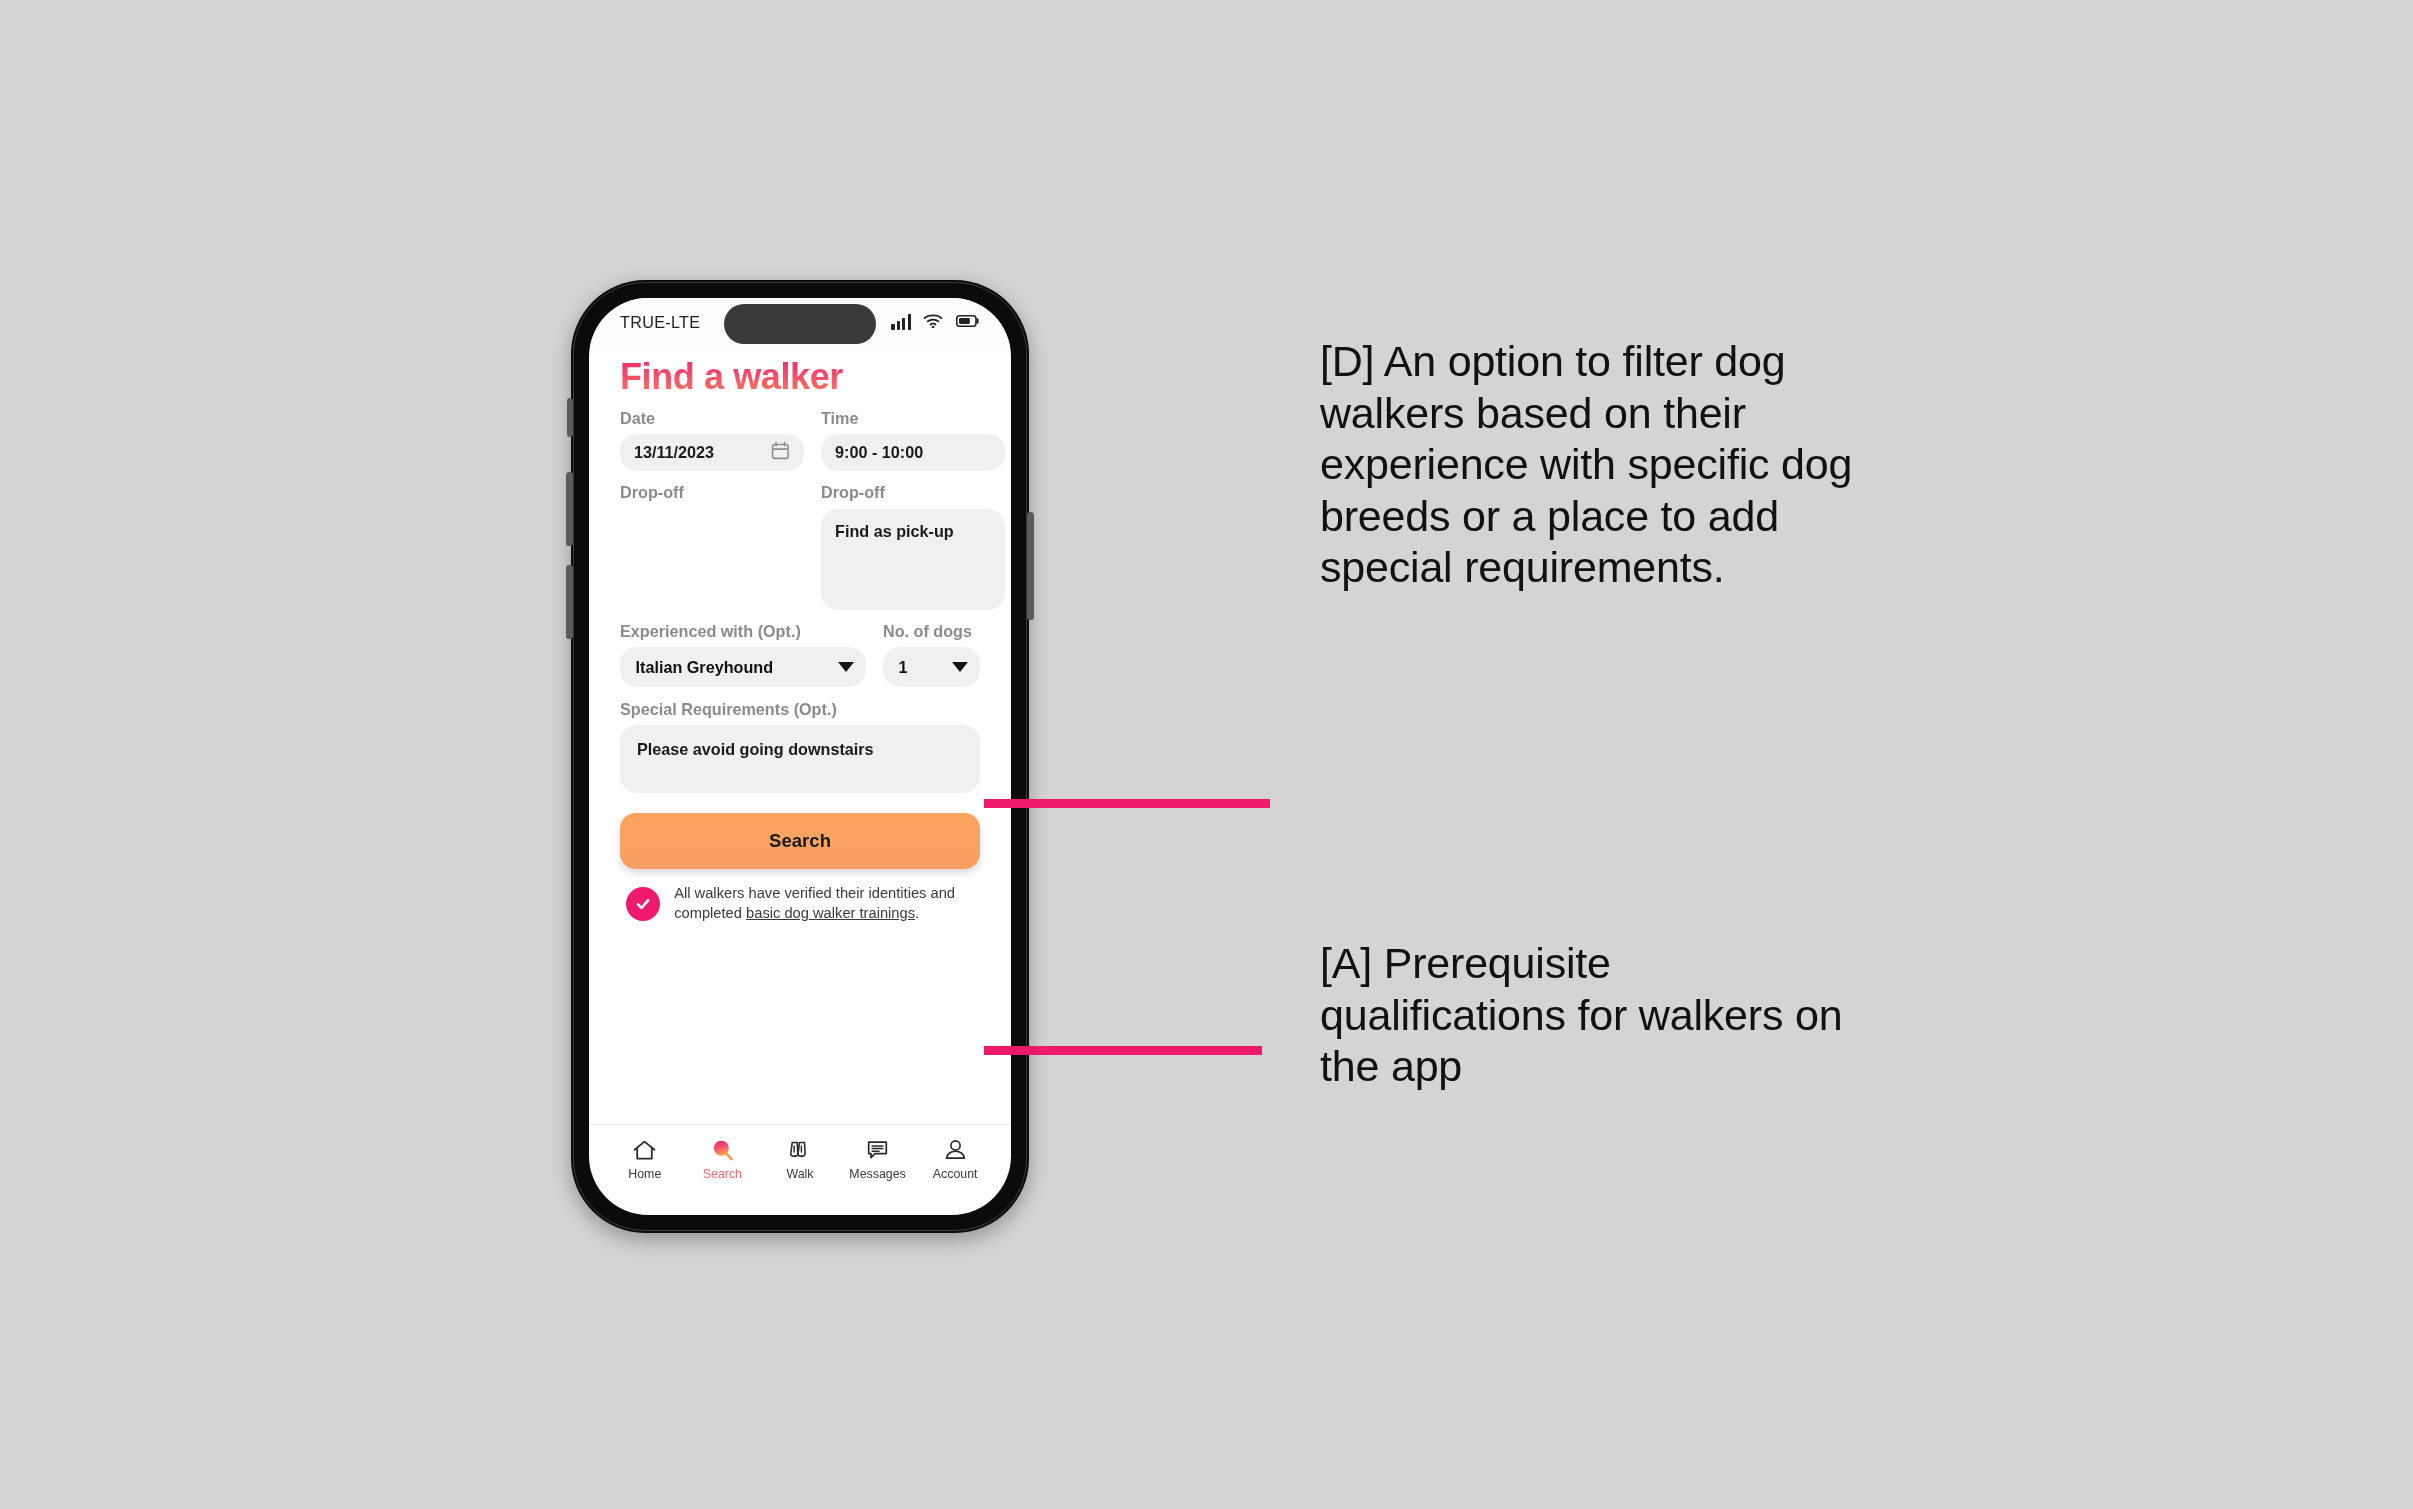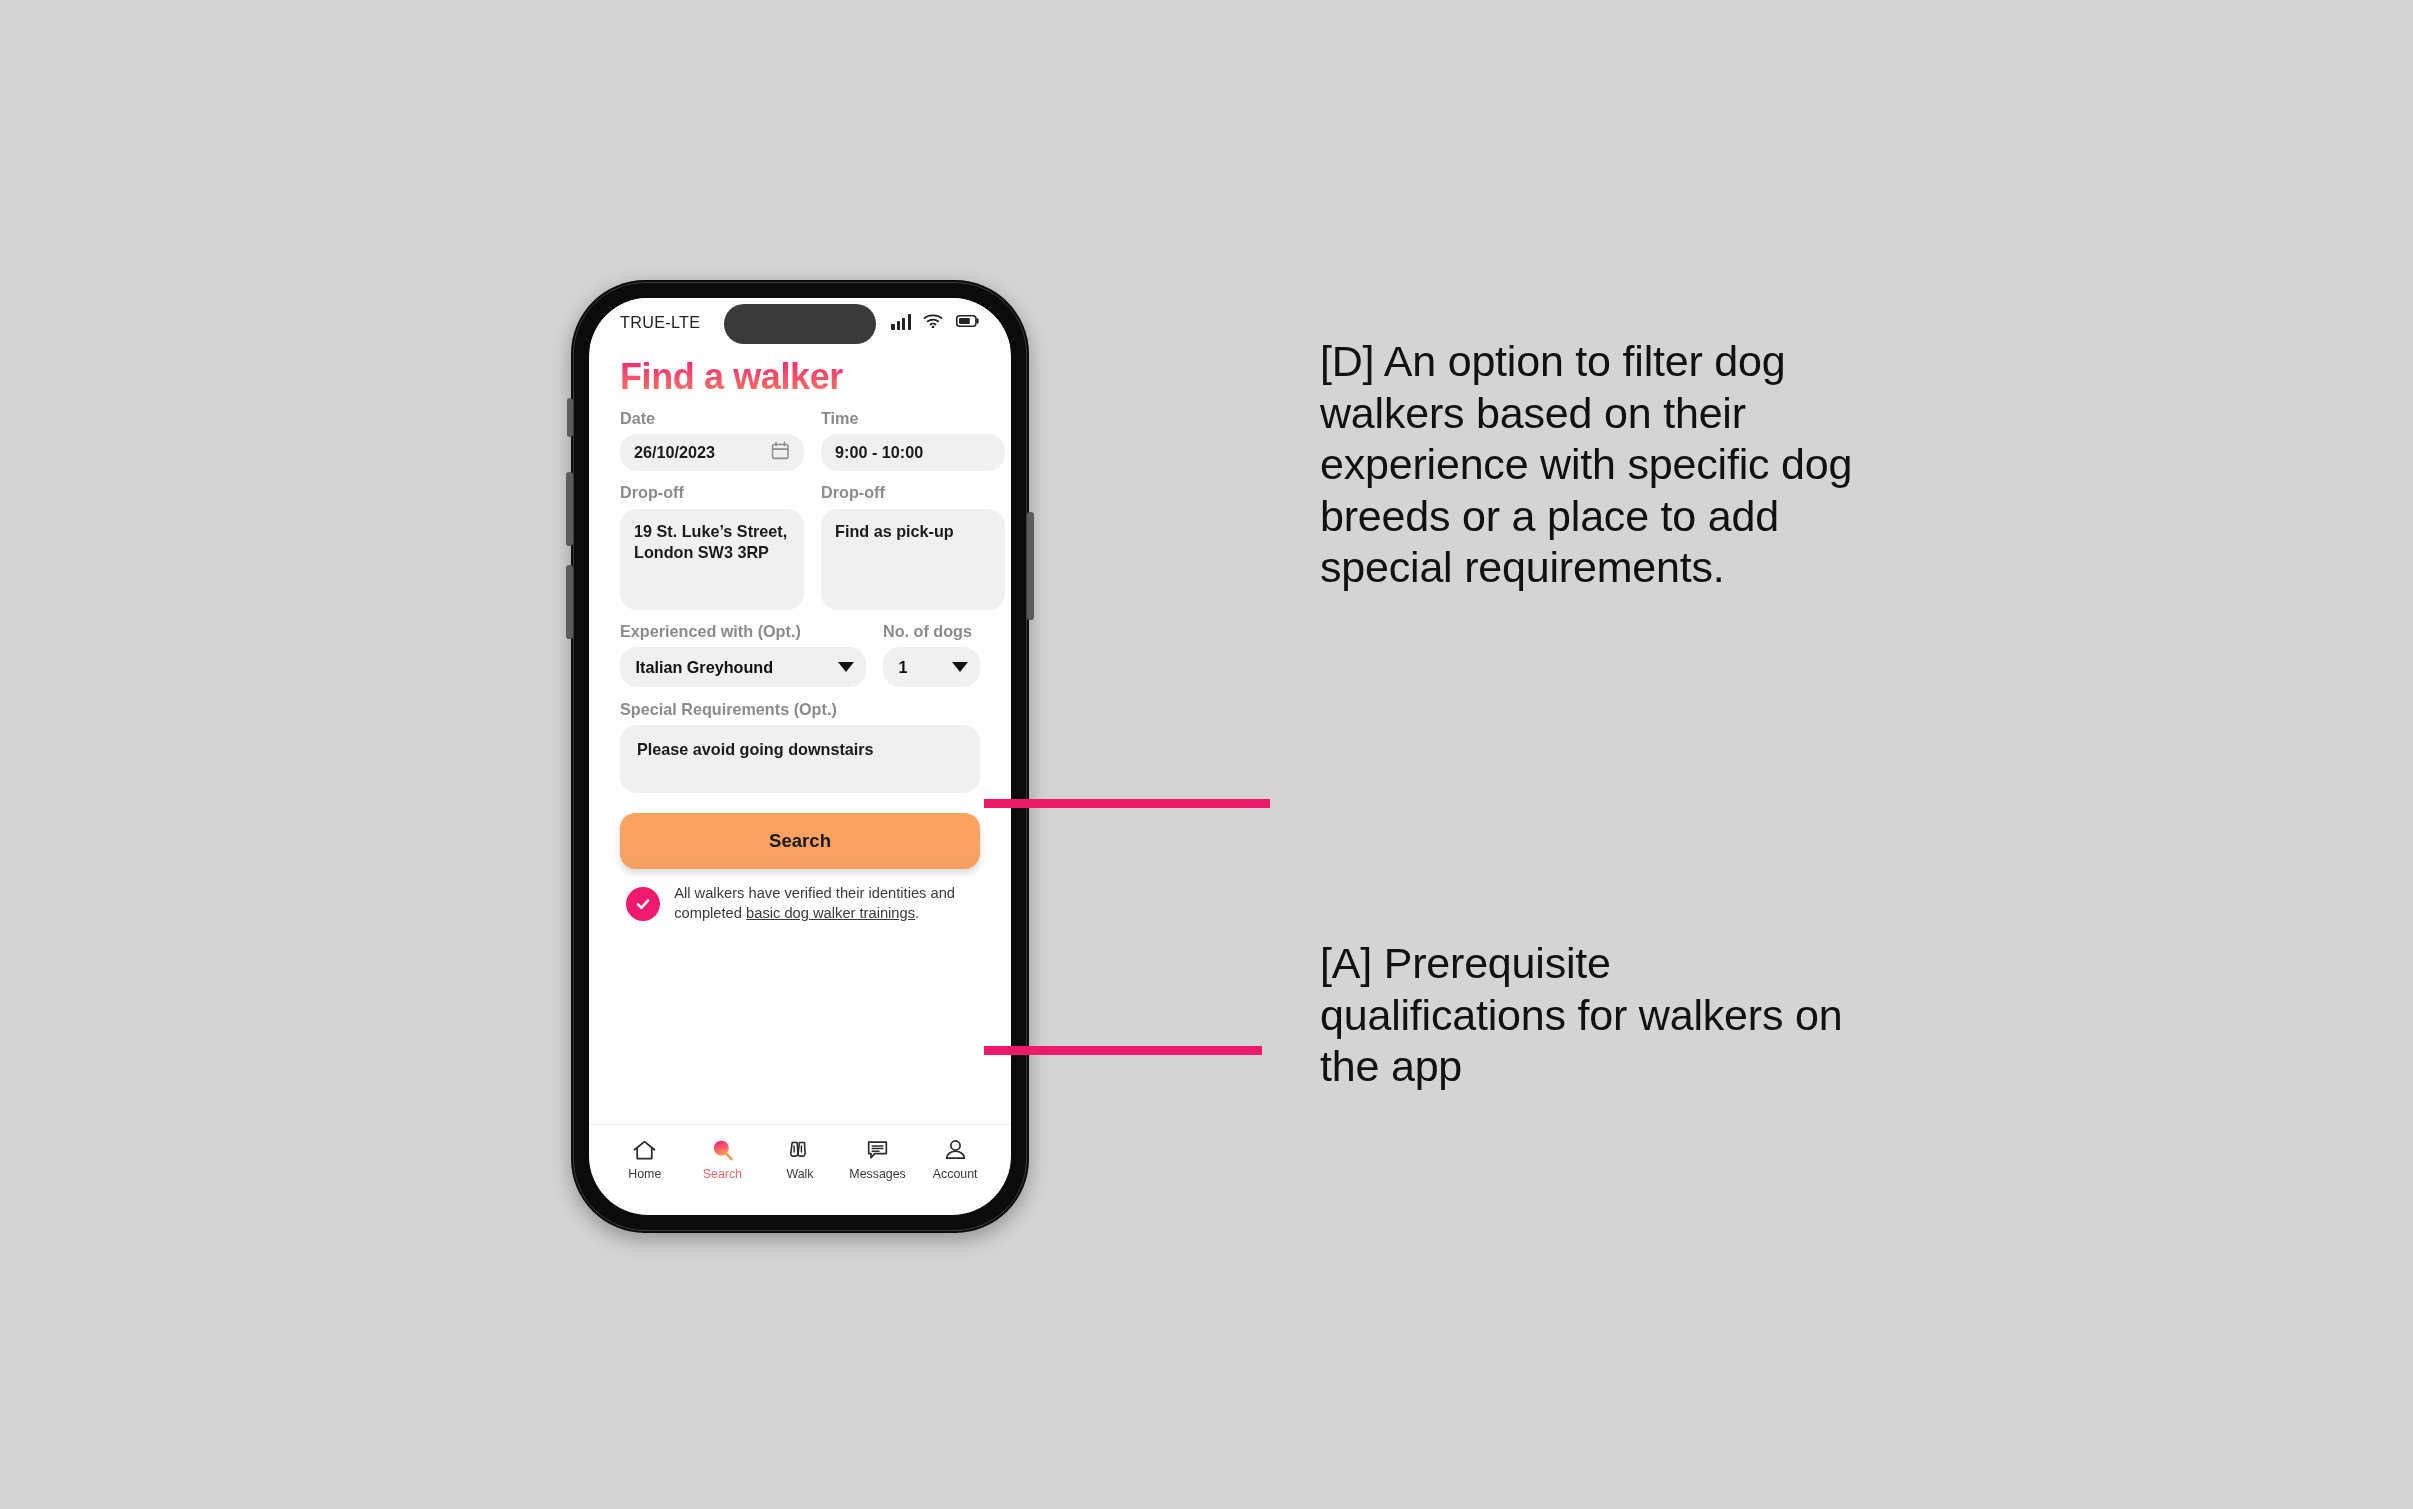--- a/index.html
+++ b/index.html
@@ -247,21 +247,21 @@
     </div>
 
     <div id="app-body">
 
       <h1 id="page-title">Find a walker</h1>
 
       <div class="field-row">
         <div class="field-col col-left">
           <div class="field-label">Date</div>
           <div class="field-box single">
-            <span>26/10/2023</span>
+            <span>13/11/2023</span>
             <span class="spacer"></span>
             <span>
               <svg width="18.6" height="19.3" viewBox="0 0 24 25">
                 <rect x="2" y="4.5" width="20" height="18" rx="2.4" ry="2.4" stroke="#8e8e8e" stroke-width="2" fill="none"></rect>
                 <path d="M2 10.5 h20" stroke="#8e8e8e" stroke-width="2"></path>
                 <path d="M6.5 1.8 v4.2 M17.5 1.8 v4.2" stroke="#8e8e8e" stroke-width="2" stroke-linecap="round"></path>
               </svg>
             </span>
           </div>
         </div>
@@ -271,23 +271,20 @@
             <span>9:00 - 10:00</span>
           </div>
         </div>
       </div>
 
       <div class="row-gap"></div>
 
       <div class="field-row">
         <div class="field-col col-left">
           <div class="field-label">Drop-off</div>
-          <div class="field-box tall">
-            <span>19 St. Luke’s Street, London SW3 3RP</span>
-          </div>
         </div>
         <div class="field-col col-right">
           <div class="field-label">Drop-off</div>
           <div class="field-box tall">
             <span>Find as pick-up</span>
           </div>
         </div>
       </div>
 
       <div class="row-gap"></div>

